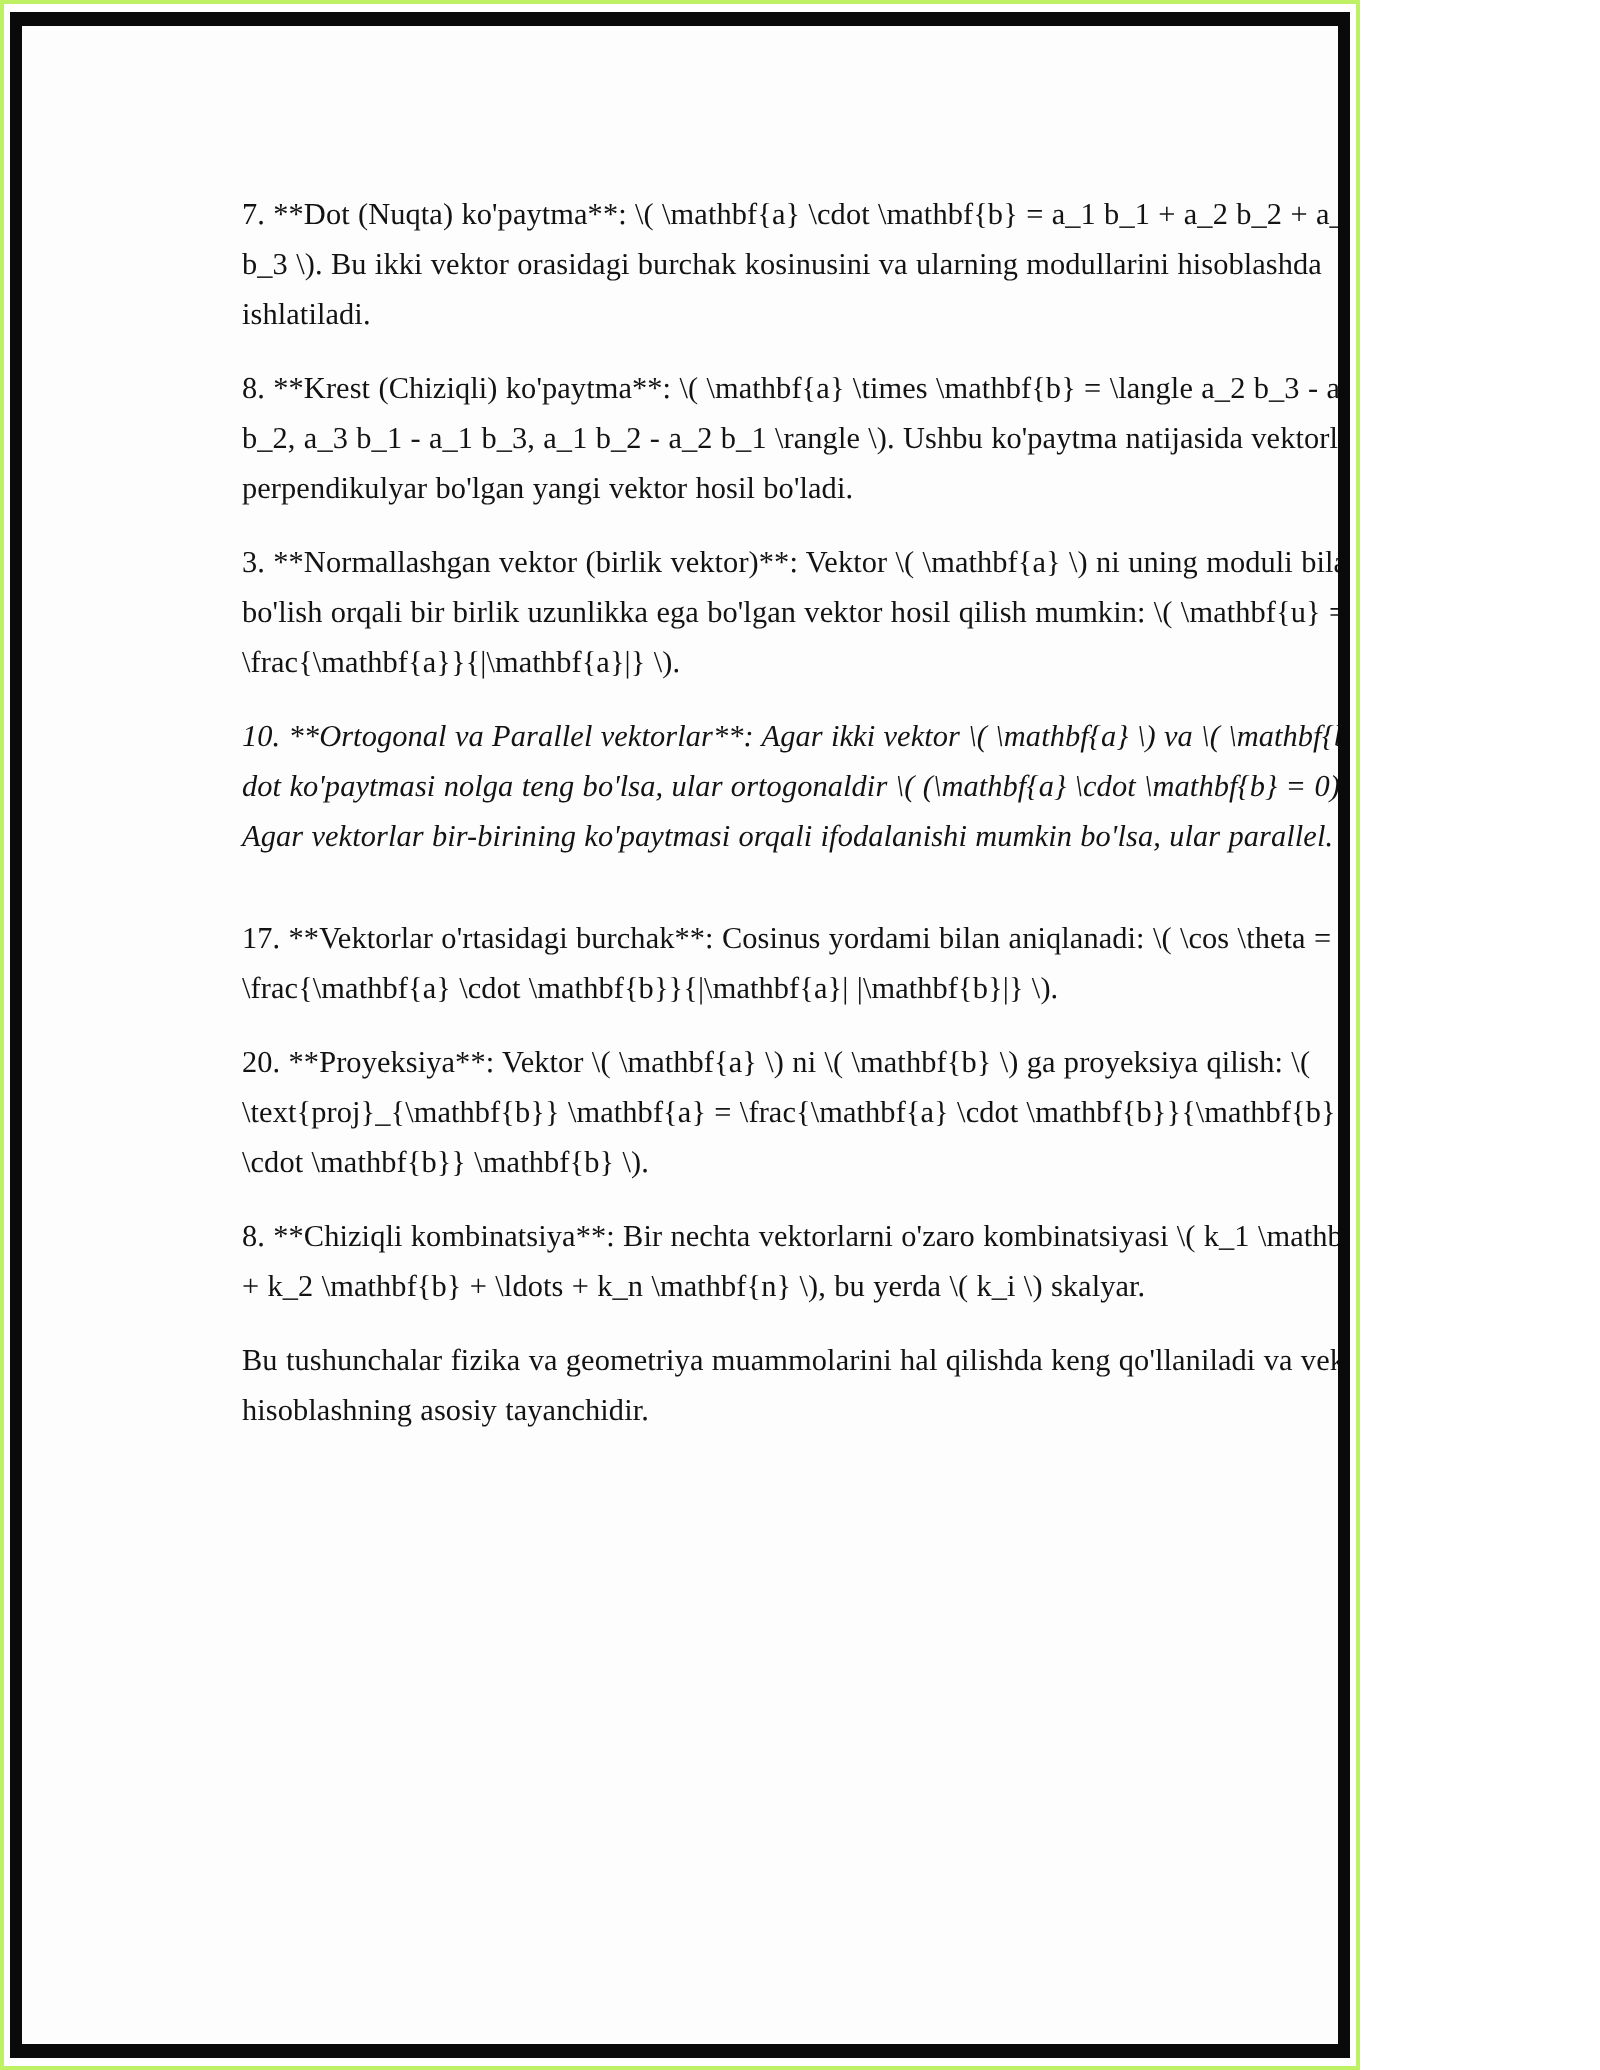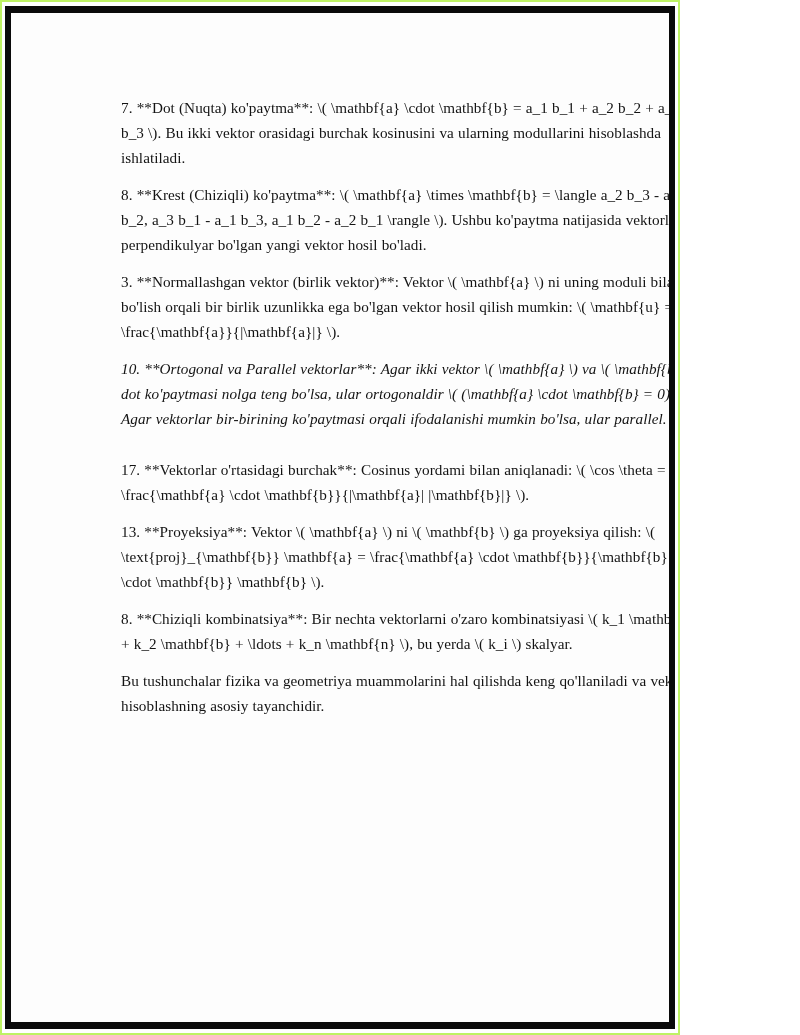--- a/index.html
+++ b/index.html
@@ -91,21 +91,21 @@
           <p class="para">7. **Dot (Nuqta) ko'paytma**: \( \mathbf{a} \cdot \mathbf{b} = a_1 b_1 + a_2 b_2 + a_3 b_3 \). Bu ikki vektor orasidagi burchak kosinusini va ularning modullarini hisoblashda ishlatiladi.</p>
 
           <p class="para">8. **Krest (Chiziqli) ko'paytma**: \( \mathbf{a} \times \mathbf{b} = \langle a_2 b_3 - a_3 b_2, a_3 b_1 - a_1 b_3, a_1 b_2 - a_2 b_1 \rangle \). Ushbu ko'paytma natijasida vektorlar perpendikulyar bo'lgan yangi vektor hosil bo'ladi.</p>
 
           <p class="para">3. **Normallashgan vektor (birlik vektor)**: Vektor \( \mathbf{a} \) ni uning moduli bilan bo'lish orqali bir birlik uzunlikka ega bo'lgan vektor hosil qilish mumkin: \( \mathbf{u} = \frac{\mathbf{a}}{|\mathbf{a}|} \).</p>
 
           <p class="para gap-wide">10. **Ortogonal va Parallel vektorlar**: Agar ikki vektor \( \mathbf{a} \) va \( \mathbf{b} \) dot ko'paytmasi nolga teng bo'lsa, ular ortogonaldir \( (\mathbf{a} \cdot \mathbf{b} = 0) \). Agar vektorlar bir-birining ko'paytmasi orqali ifodalanishi mumkin bo'lsa, ular parallel.</p>
 
           <p class="para">17. **Vektorlar o'rtasidagi burchak**: Cosinus yordami bilan aniqlanadi: \( \cos \theta = \frac{\mathbf{a} \cdot \mathbf{b}}{|\mathbf{a}| |\mathbf{b}|} \).</p>
 
-          <p class="para">13. **Proyeksiya**: Vektor \( \mathbf{a} \) ni \( \mathbf{b} \) ga proyeksiya qilish: \( \text{proj}_{\mathbf{b}} \mathbf{a} = \frac{\mathbf{a} \cdot \mathbf{b}}{\mathbf{b} \cdot \mathbf{b}} \mathbf{b} \).</p>
+          <p class="para">20. **Proyeksiya**: Vektor \( \mathbf{a} \) ni \( \mathbf{b} \) ga proyeksiya qilish: \( \text{proj}_{\mathbf{b}} \mathbf{a} = \frac{\mathbf{a} \cdot \mathbf{b}}{\mathbf{b} \cdot \mathbf{b}} \mathbf{b} \).</p>
 
           <p class="para">8. **Chiziqli kombinatsiya**: Bir nechta vektorlarni o'zaro kombinatsiyasi \( k_1 \mathbf{a} + k_2 \mathbf{b} + \ldots + k_n \mathbf{n} \), bu yerda \( k_i \) skalyar.</p>
 
           <p class="para">Bu tushunchalar fizika va geometriya muammolarini hal qilishda keng qo'llaniladi va vektor hisoblashning asosiy tayanchidir.</p>
 
         </div>
 
       </div>
     </div>
   </div>

